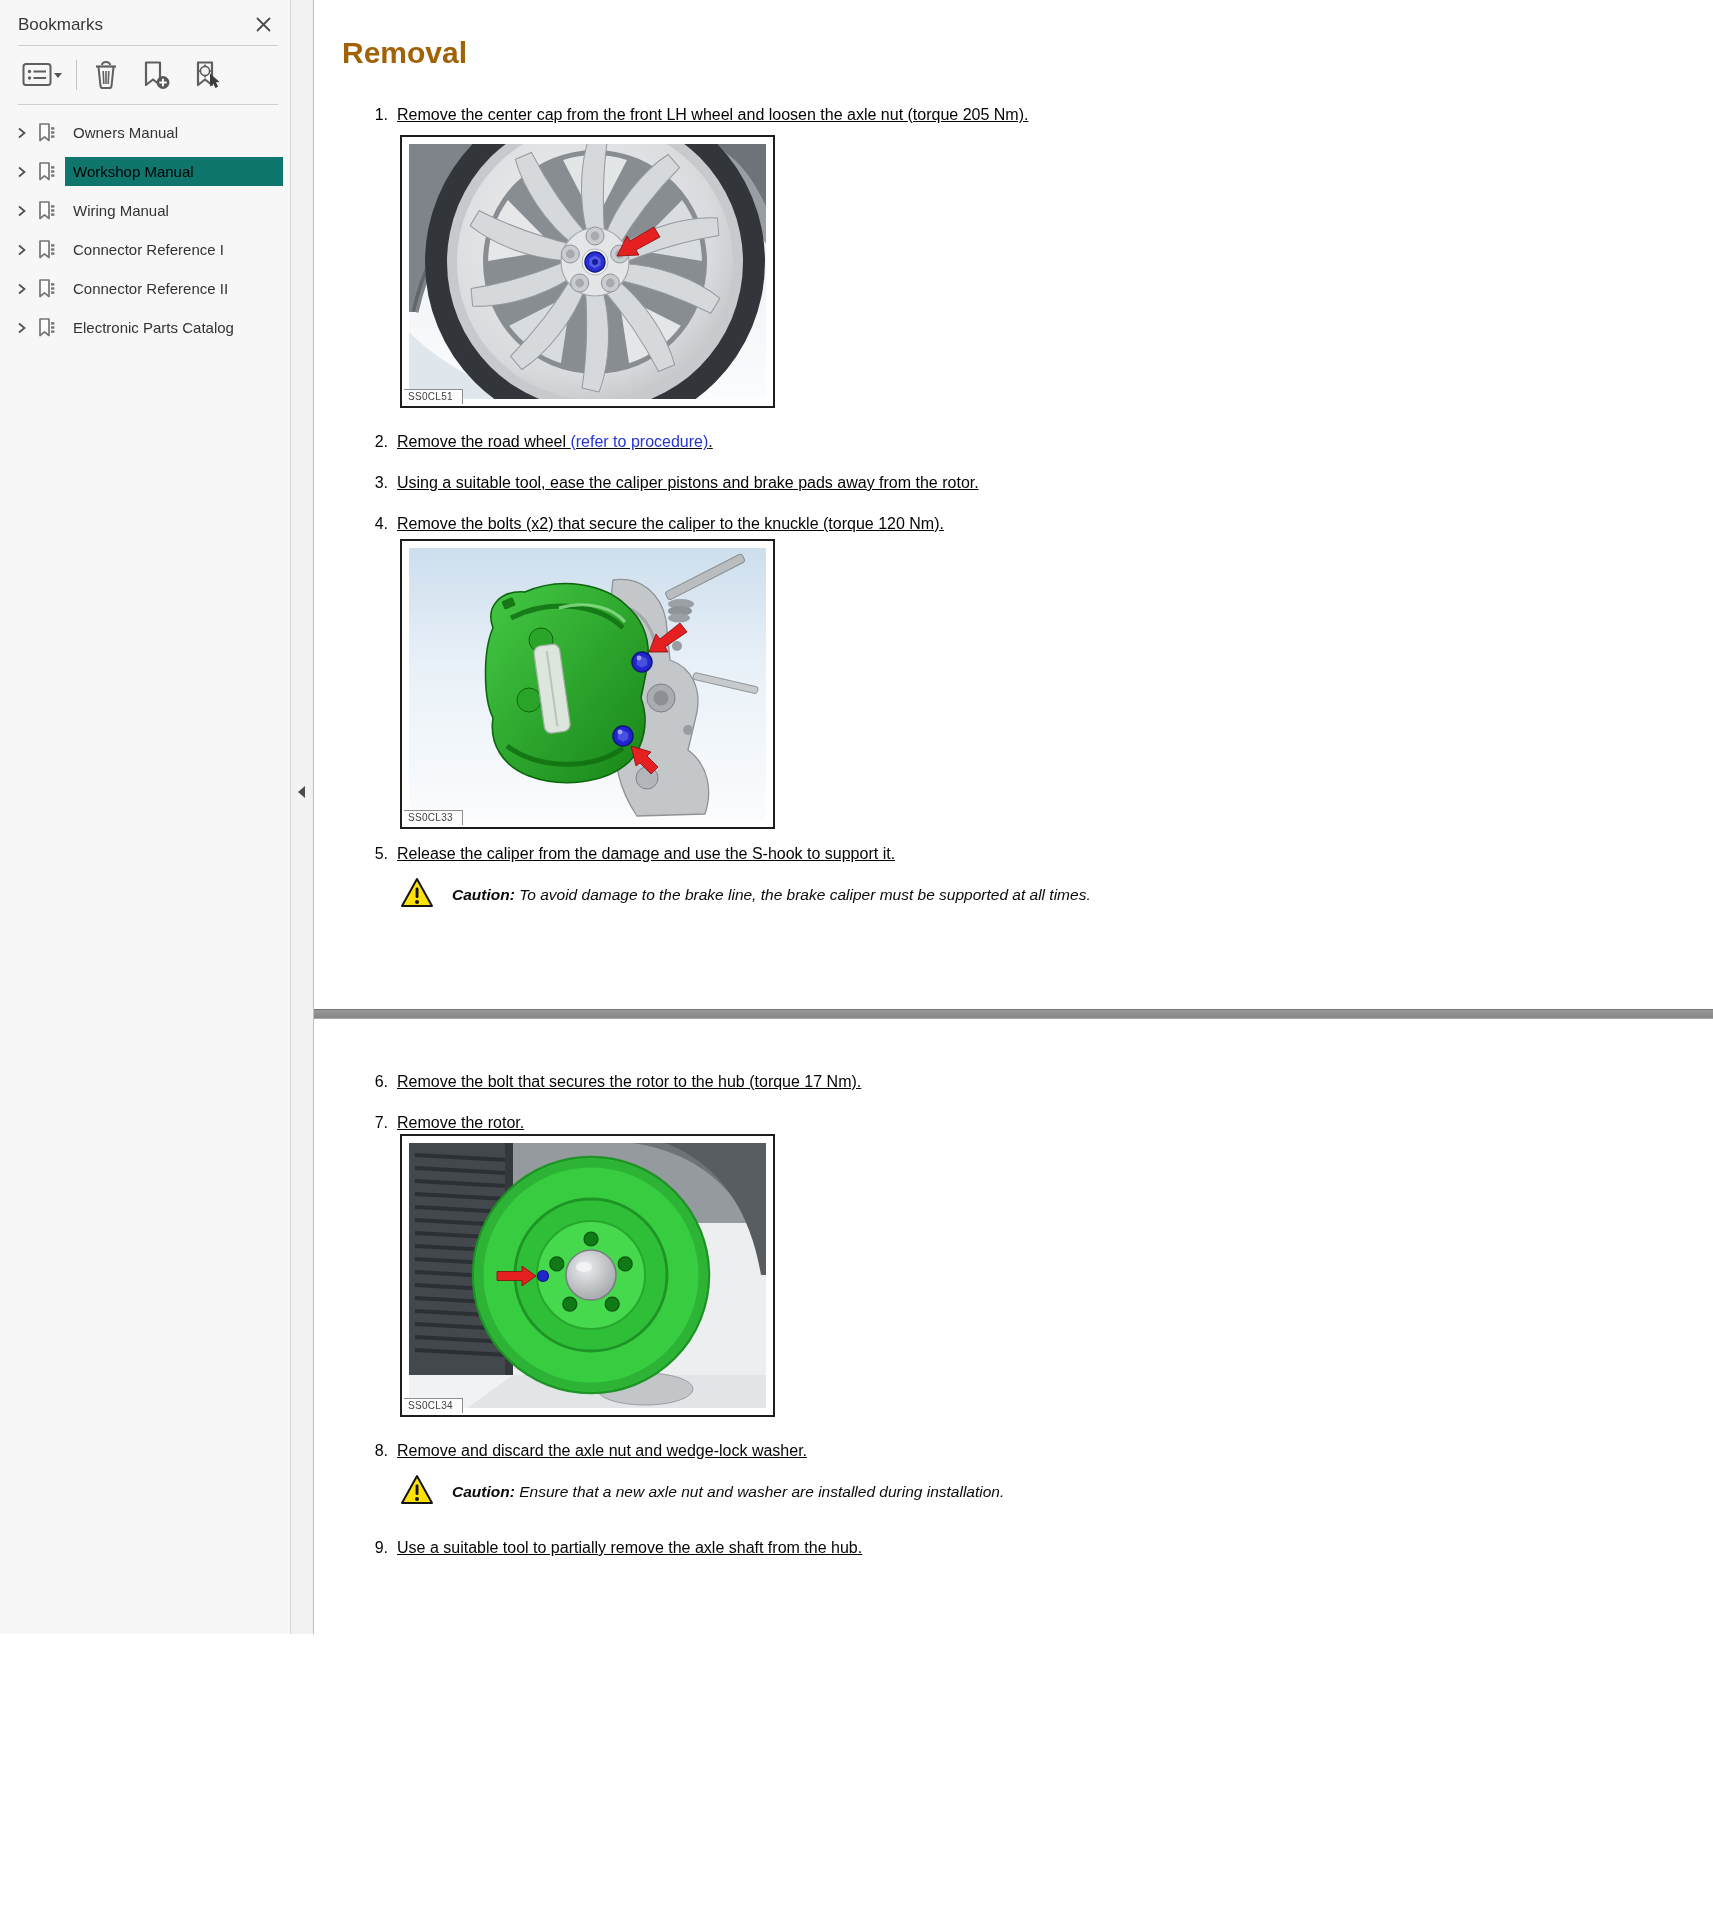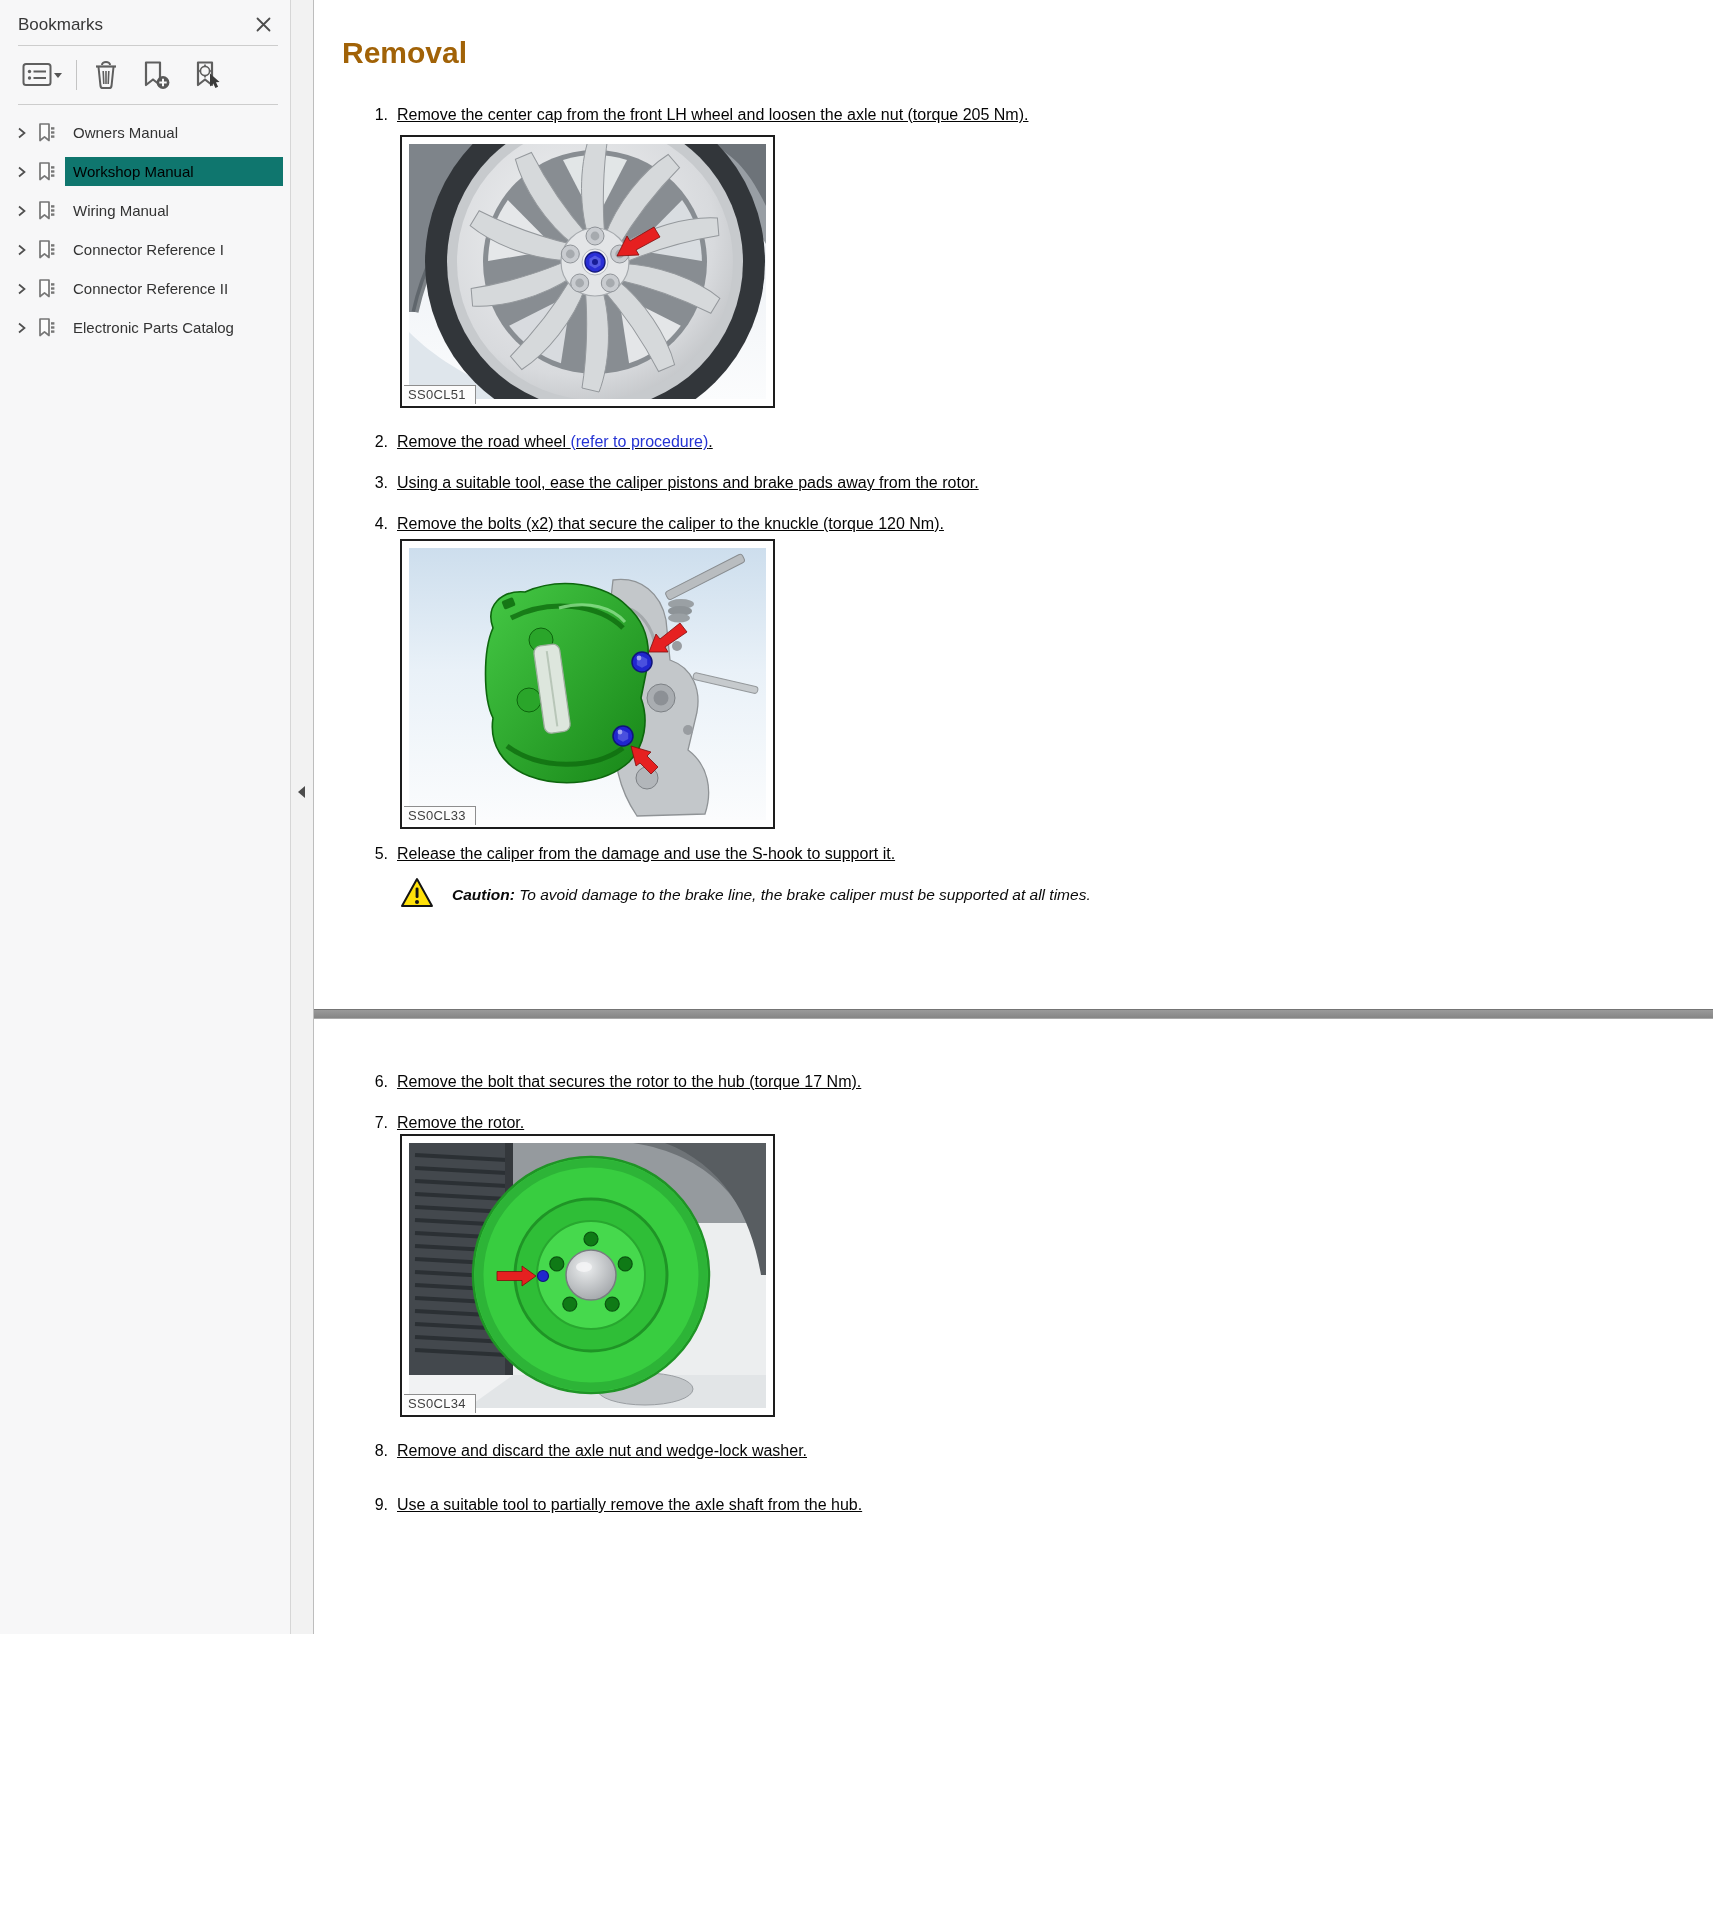--- a/index.html
+++ b/index.html
@@ -44,21 +44,21 @@
 
   h1.doctitle{margin:36px 0 0 28px;font-size:30px;line-height:34px;font-weight:bold;color:#a16207;}
   .step{display:flex;margin-left:50px;font-size:16px;line-height:22px;color:#050505;}
   .step .num{width:24px;text-align:right;margin-right:9px;flex:none;}
   .step .txt{max-width:1160px;text-decoration:underline;}
   .link{color:#2533d4;text-decoration:none;cursor:pointer;}
 
   .fig{position:relative;box-sizing:border-box;width:375px;margin:0 0 0 86px;
     border:2px solid #1d1d1d;background:#fff;padding:7px;}
   .fig svg{display:block;}
-  .figcode{position:absolute;left:2px;bottom:2px;font-size:13px;color:#3f3f3f;
+  .figcode{position:absolute;left:2px;bottom:2px;font-size:10px;color:#3f3f3f;
     background:#fcfcfc;padding:1px 9px 2px 4px;border-top:1px solid #8e8e8e;
     border-right:1px solid #8e8e8e;letter-spacing:.3px;}
 
   .caution{display:flex;align-items:flex-end;margin-left:86px;gap:12px;}
   .caution .warn{flex:none;margin-right:6px;}
   .caution p{margin:0 0 3px 0;font-size:15.5px;line-height:20px;color:#0a0a0a;}
   .caution .clabel{font-weight:bold;font-style:italic;}
   .caution .ctext{font-style:italic;}
 </style>
 </head>
@@ -424,20 +424,28 @@
           <polygon points="127,133 113,123 113,128.5 88,128.5 88,137.5 113,137.5 113,143" fill="#e62020" stroke="#7e0d0d" stroke-width="0.8"></polygon>
         </svg>
         <figcaption class="figcode">SS0CL34</figcaption>
       </figure>
 
       <div class="step" style="margin-top:23px">
         <span class="num">8.</span>
         <span class="txt">Remove and discard the axle nut and wedge-lock washer.</span>
       </div>
 
+      <div class="caution" style="margin-top:12px">
+        <svg class="warn" width="34" height="31" viewBox="0 0 34 31">
+          <polygon points="17,2 32,29 2,29" fill="#ffe10a" stroke="#141414" stroke-width="2" stroke-linejoin="round"></polygon>
+          <rect x="15.6" y="10.5" width="2.9" height="10.5" rx="1.3" fill="#141414"></rect>
+          <circle cx="17" cy="25" r="2" fill="#141414"></circle>
+        </svg>
+        <p><span class="clabel">Caution:</span> <span class="ctext">Ensure that a new axle nut and washer are installed during installation.</span></p>
+      </div>
 
       <div class="step" style="margin-top:32px">
         <span class="num">9.</span>
         <span class="txt">Use a suitable tool to partially remove the axle shaft from the hub.</span>
       </div>
     </section>
   </main>
 </div>
 
 </body></html>

